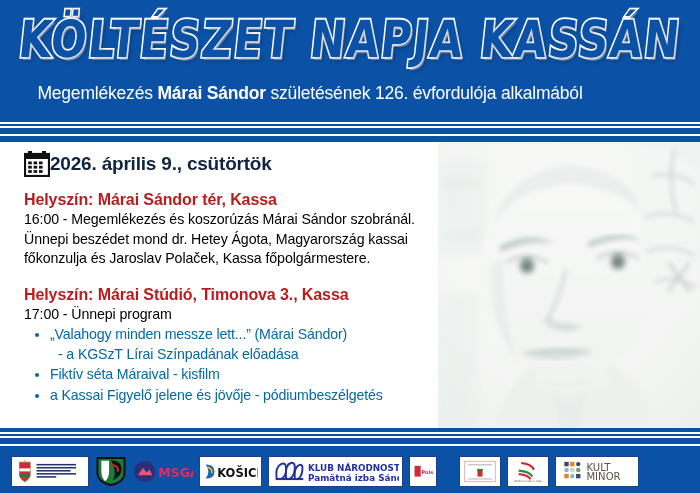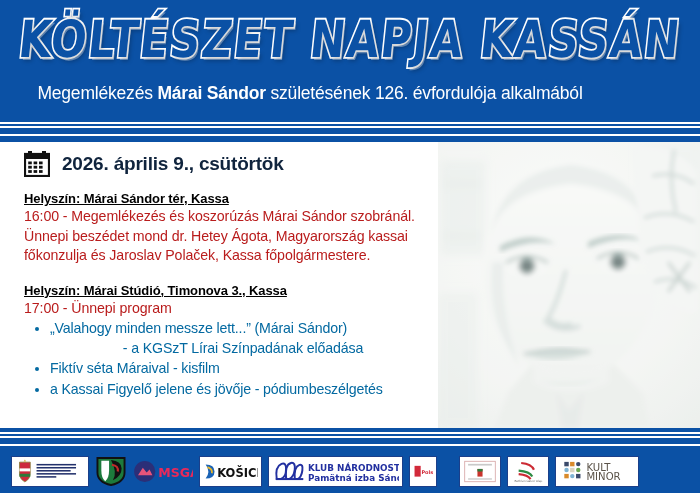--- a/index.html
+++ b/index.html
@@ -73,49 +73,48 @@
   .body-area {
     position: absolute; left: 0; top: 142px;
     width: 700px; height: 286px;
     background: #ffffff;
   }
   .content {
     position: absolute; left: 24px; top: 8px;
     width: 404px;
   }
   .date-row {
-    display: flex; align-items: center; gap: 12px;
+    display: flex; align-items: center; 
     margin-bottom: 14px;
   }
   .cal-icon { width: 26px; height: 27px; flex: none; display:block; }
   .date-text {
     font-size: 19px; font-weight: bold;
     color: #10243d; letter-spacing: -0.2px;
   }
   .venue {
-    font-size: 13px; font-weight: bold;
-    color: #000000; letter-spacing: -0.1px;
+    font-size: 16px; font-weight: bold;
+    color: #b91c1c; letter-spacing: -0.1px;
     margin-bottom: 1px;
-    text-decoration: underline;
   }
   .para {
-    font-size: 14.2px; color: #b91c1c;
+    font-size: 14.2px; color: #000000;
     line-height: 19.5px; letter-spacing: -0.1px;
   }
   .blockgap { height: 17px; }
   ul.items {
     margin: 1px 0 0 26px;
     list-style: disc;
   }
   ul.items li {
     font-size: 14.2px; color: #0369a1;
     line-height: 19.5px; letter-spacing: -0.15px;
     margin-bottom: 1px;
   }
-  ul.items li .sub { display: block; padding-left: 8px; text-align: center; }
+  ul.items li .sub { display: block; padding-left: 8px; }
 
   
   .photo {
     position: absolute; right: 0; top: 0;
     width: 262px; height: 286px;
     overflow: hidden;
     background: #f2f3f2;
   }
   .photo svg { display:block; width: 262px; height: 286px; }
 

